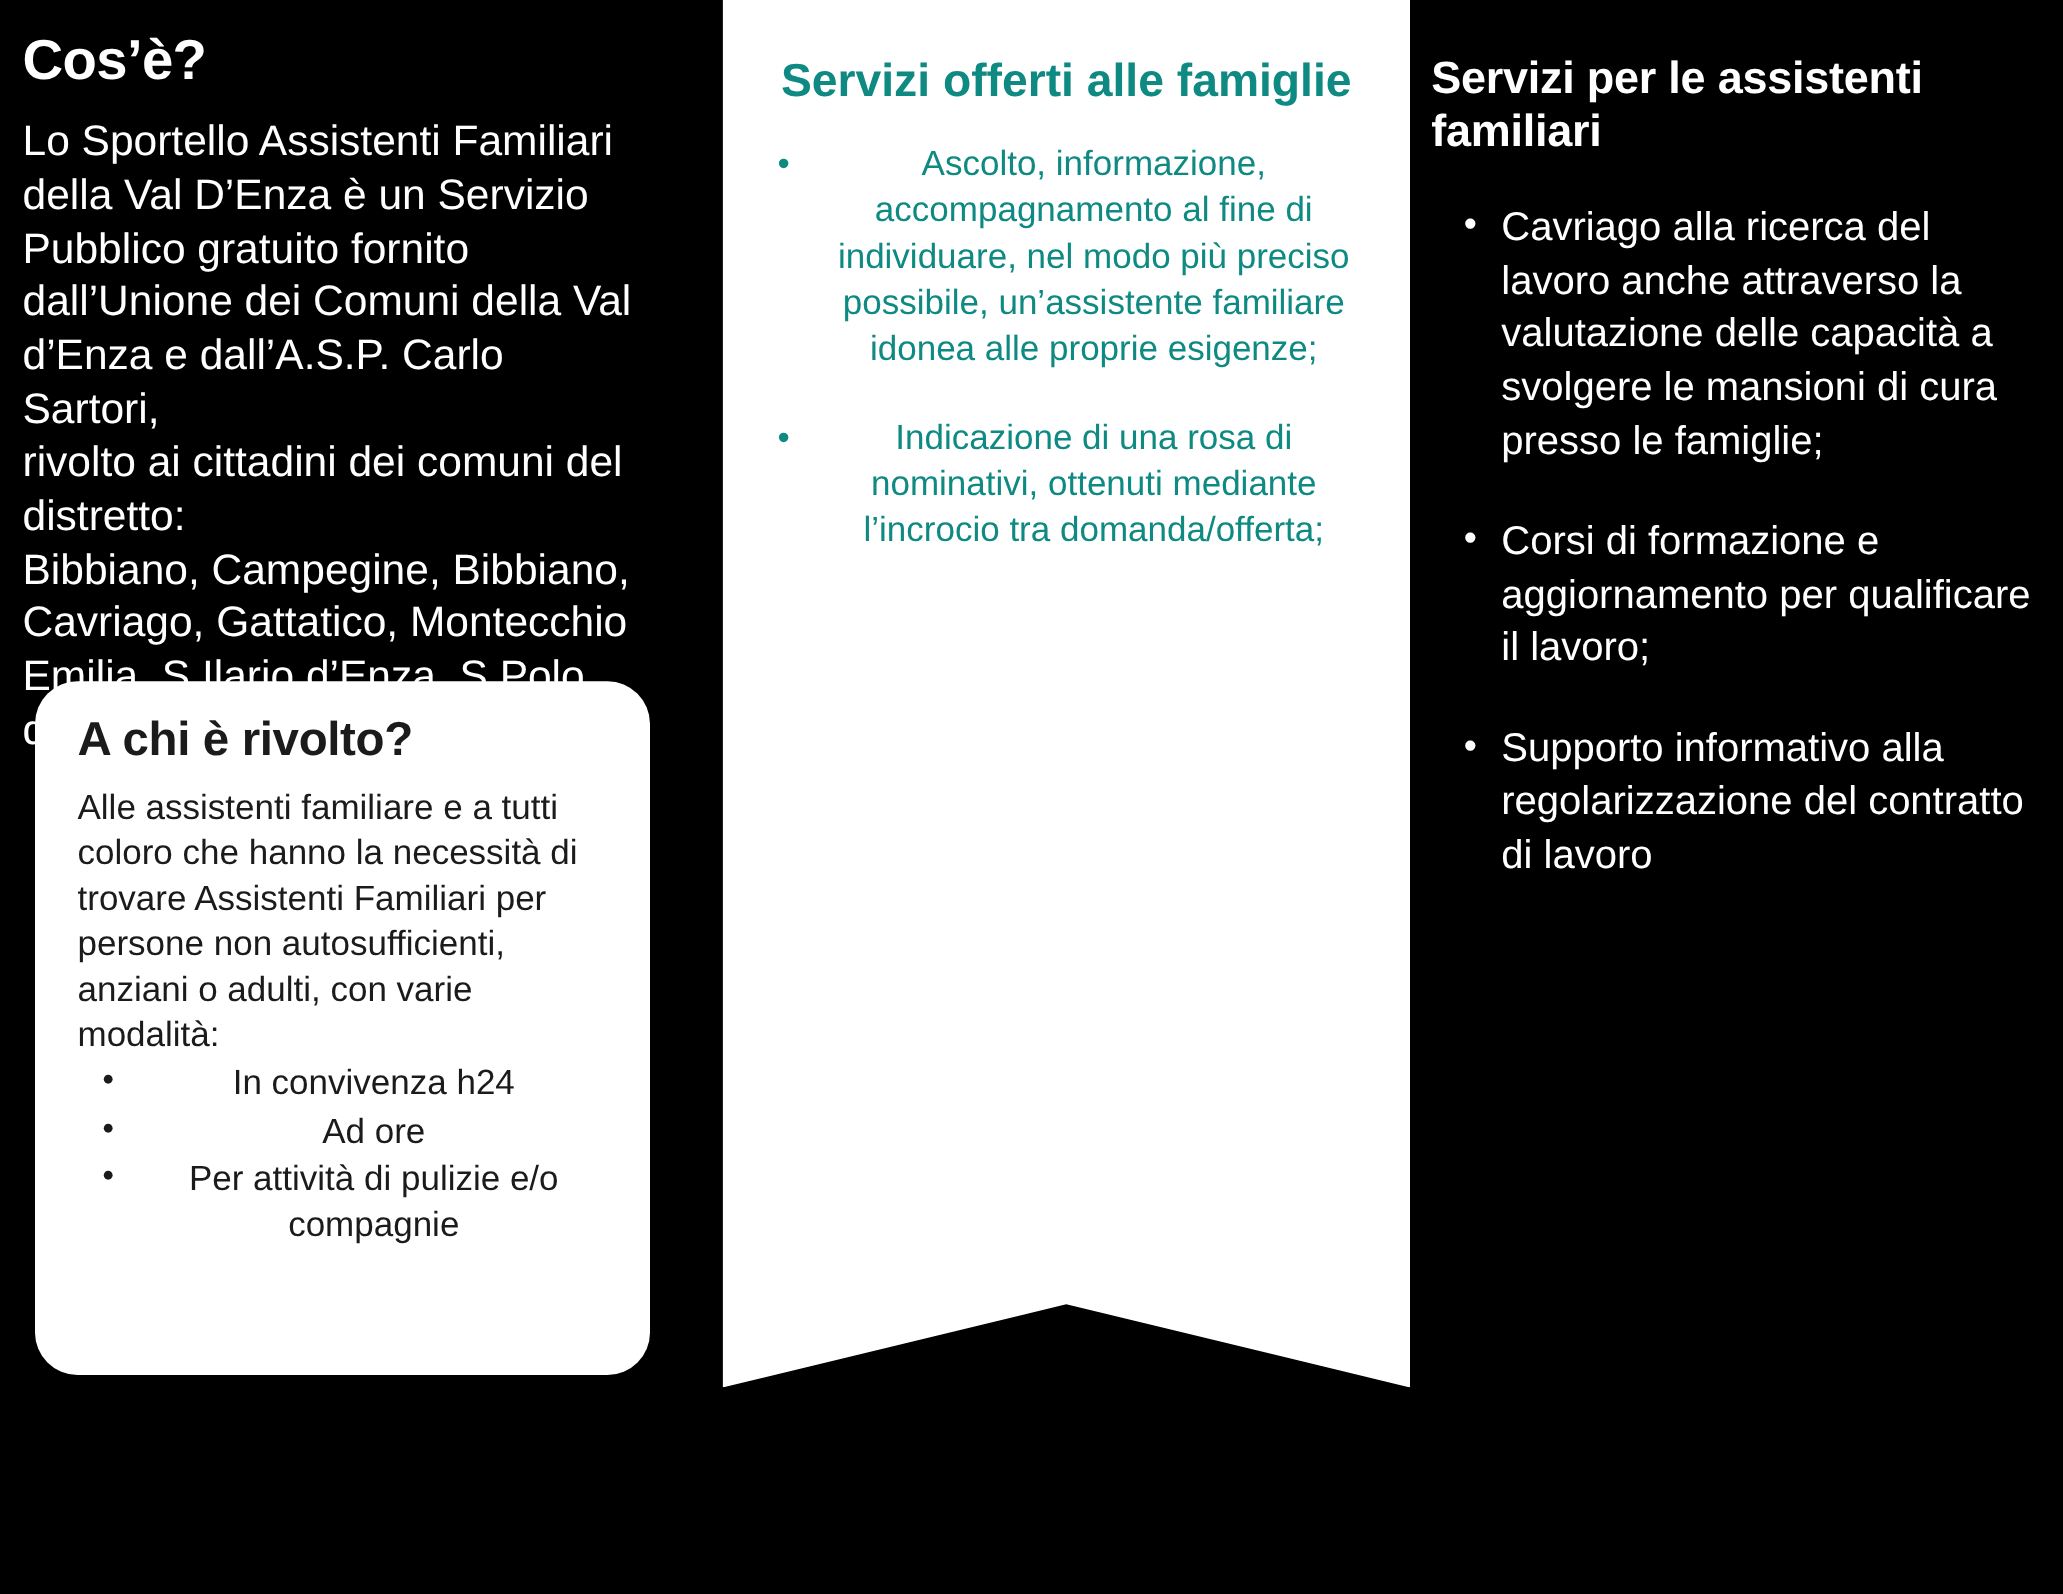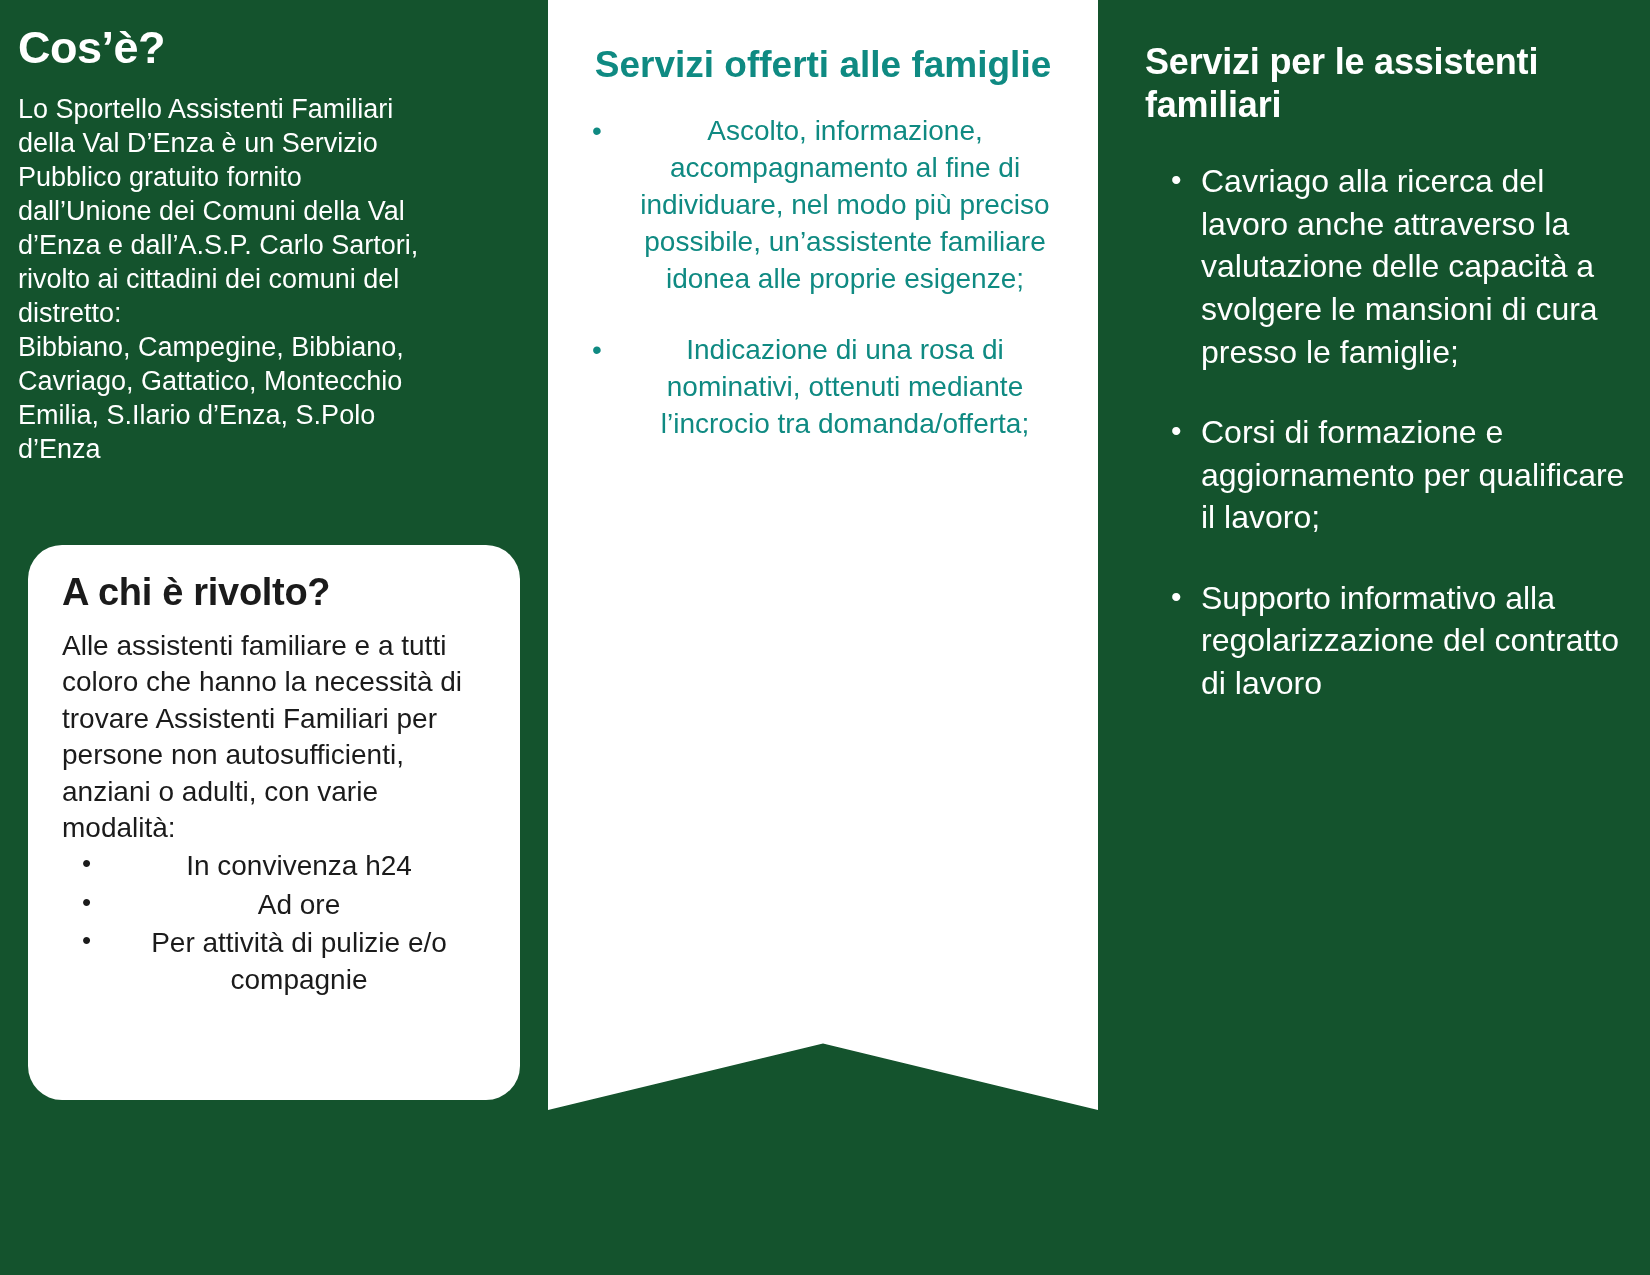--- a/index.html
+++ b/index.html
@@ -11,21 +11,21 @@
     height: 1275px;
     background: #0f8a82;
     font-family: "Liberation Sans", sans-serif;
     overflow: hidden;
     position: relative;
   }
   .page {
     position: relative;
     width: 1650px;
     height: 1275px;
-    background: #14532d;
+    background: #000000;
     box-sizing: border-box;
   }
 
   
   .col1 {
     position: absolute;
     left: 0;
     top: 0;
     width: 545px;
     height: 1275px;
@@ -33,21 +33,21 @@
     padding: 22px 30px 0 18px;
   }
   .col1 h1 {
     margin: 0 0 18px 0;
     font-size: 45px;
     font-weight: bold;
     color: #ffffff;
     letter-spacing: -0.5px;
   }
   .col1 .intro {
-    font-size: 27px;
+    font-size: 34px;
     line-height: 1.26;
     color: #ffffff;
     margin: 0;
   }
   .col1 .intro .line { display: block; }
 
   .whitecard {
     position: absolute;
     left: 28px;
     top: 545px;
@@ -88,21 +88,21 @@
     content: "\2022";
     position: absolute;
     left: -26px;
     top: -1px;
     font-size: 26px;
   }
 
   
   .col2wrap {
     position: absolute;
-    left: 548px;
+    left: 578px;
     top: 0;
     width: 550px;
     height: 1275px;
   }
   .col2 {
     position: absolute;
     left: 0;
     top: 0;
     width: 550px;
     height: 1110px;

